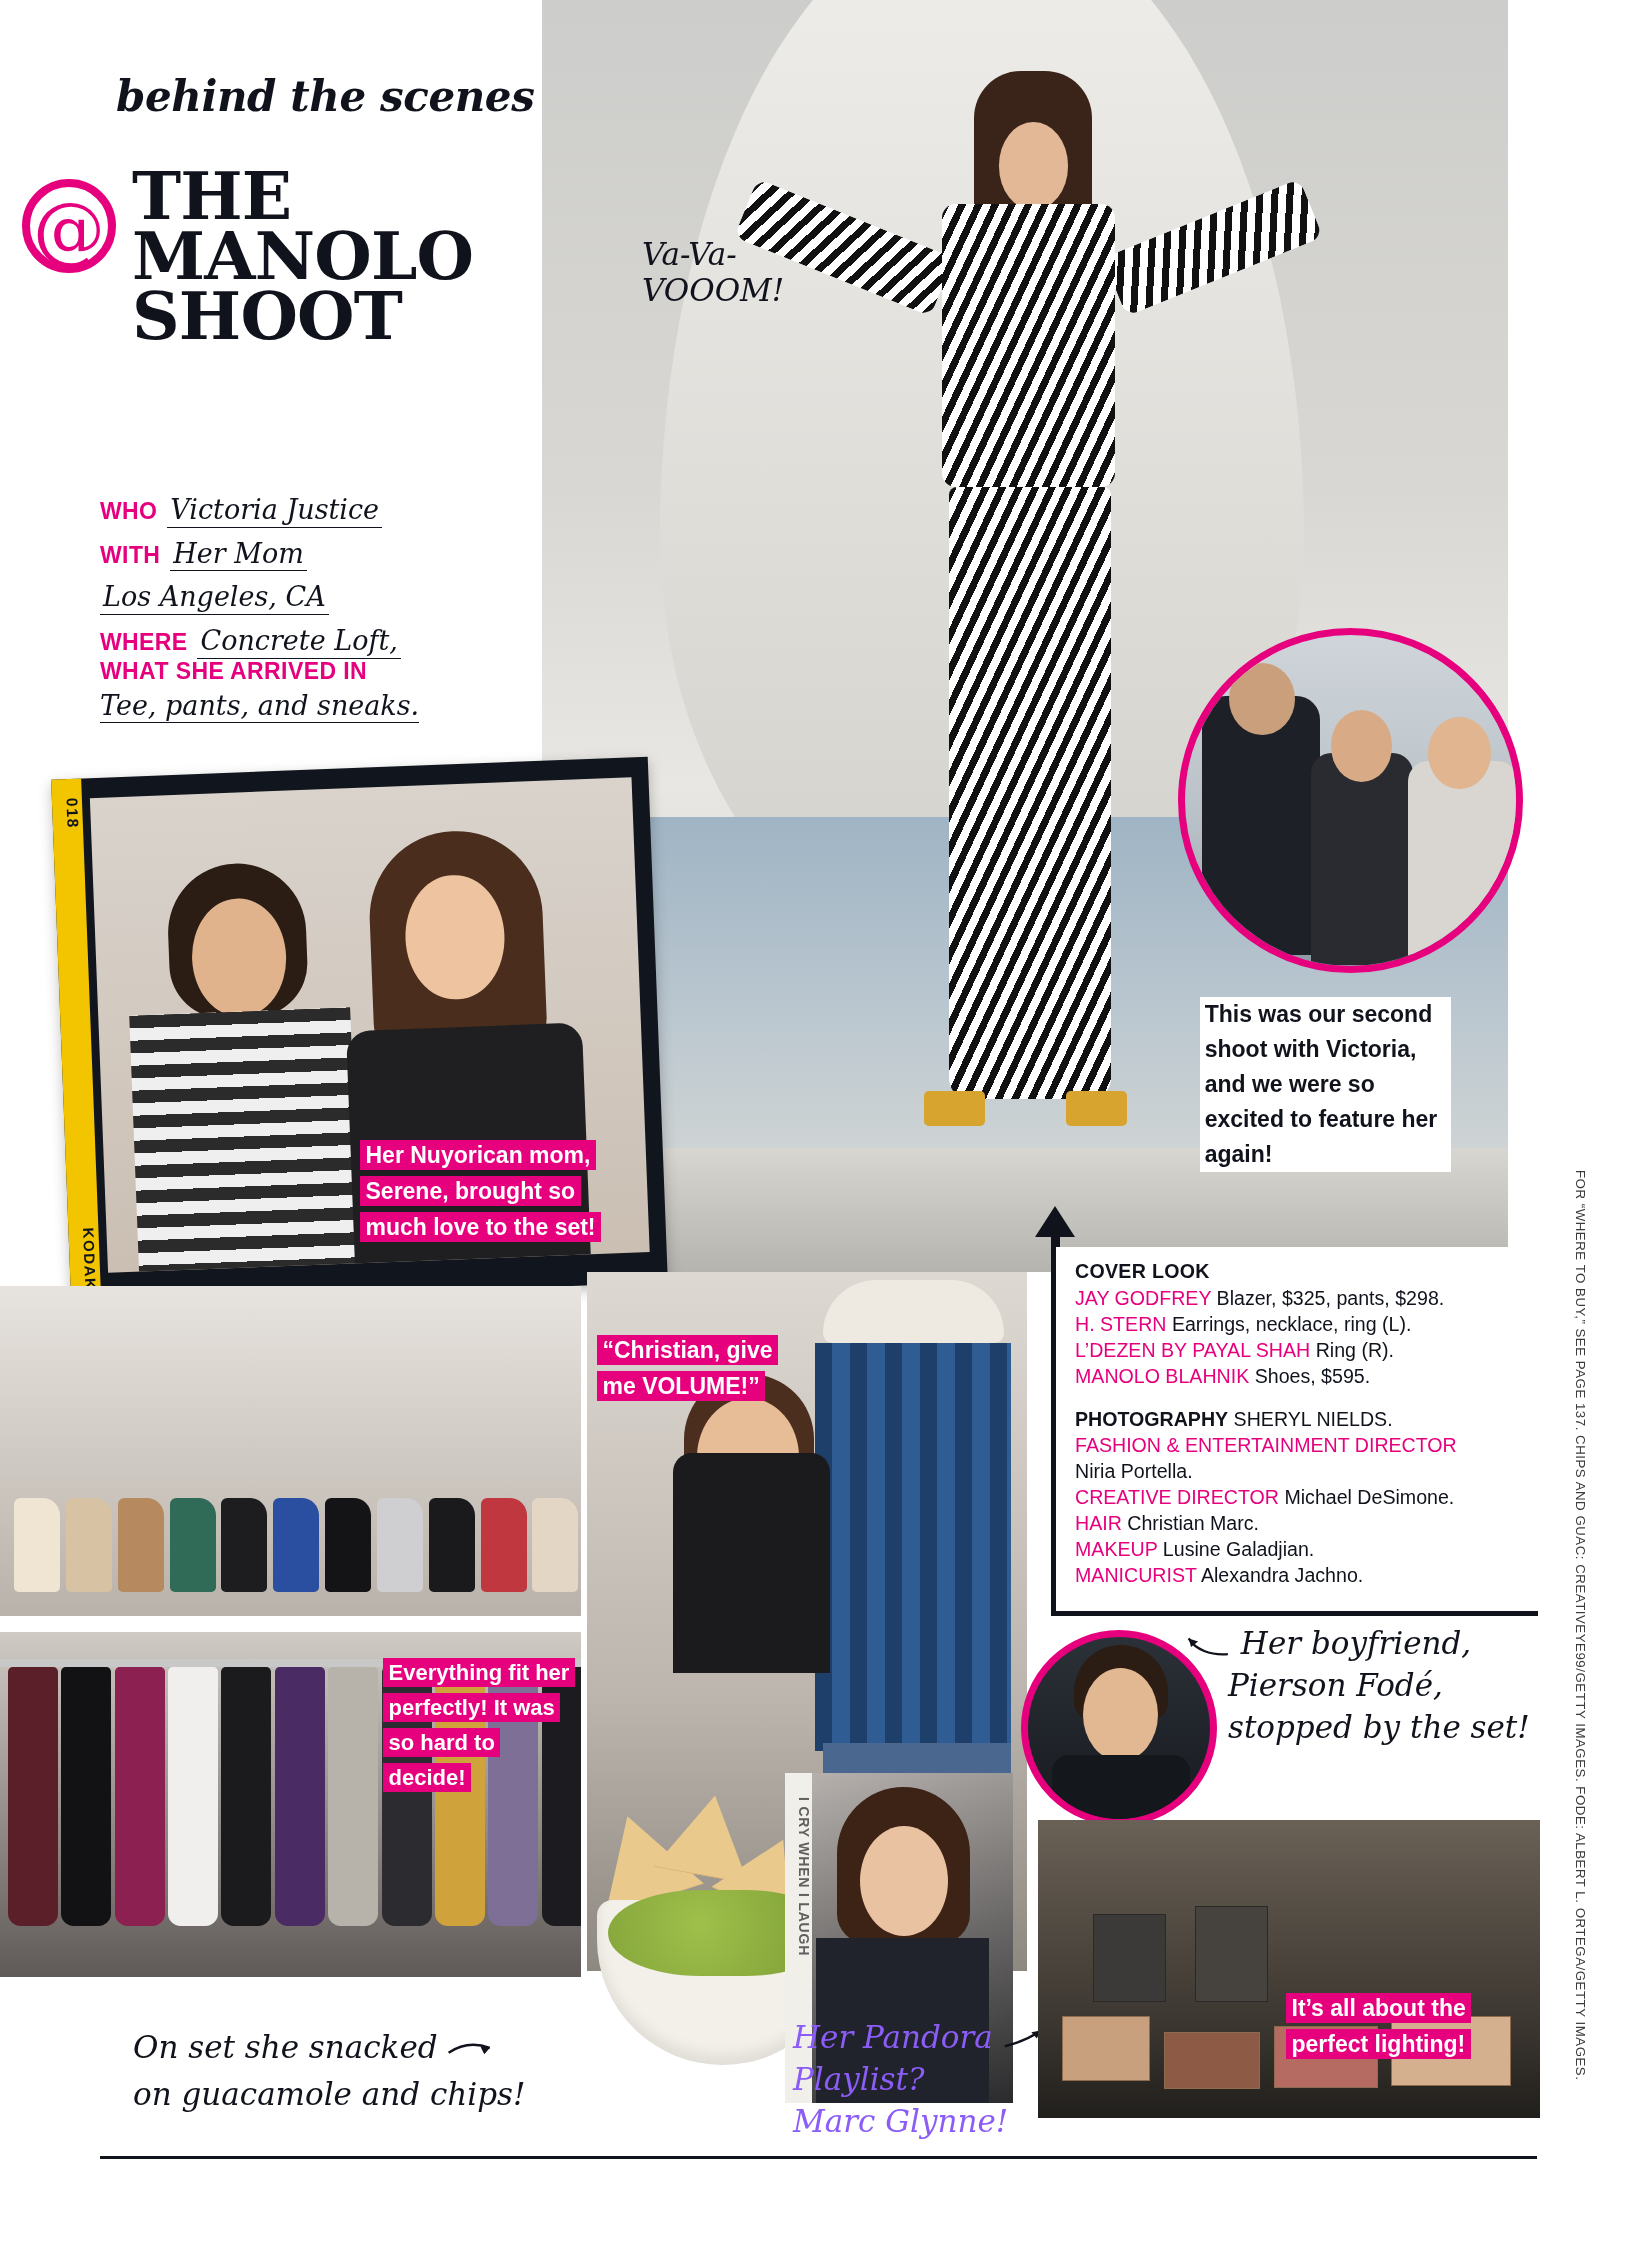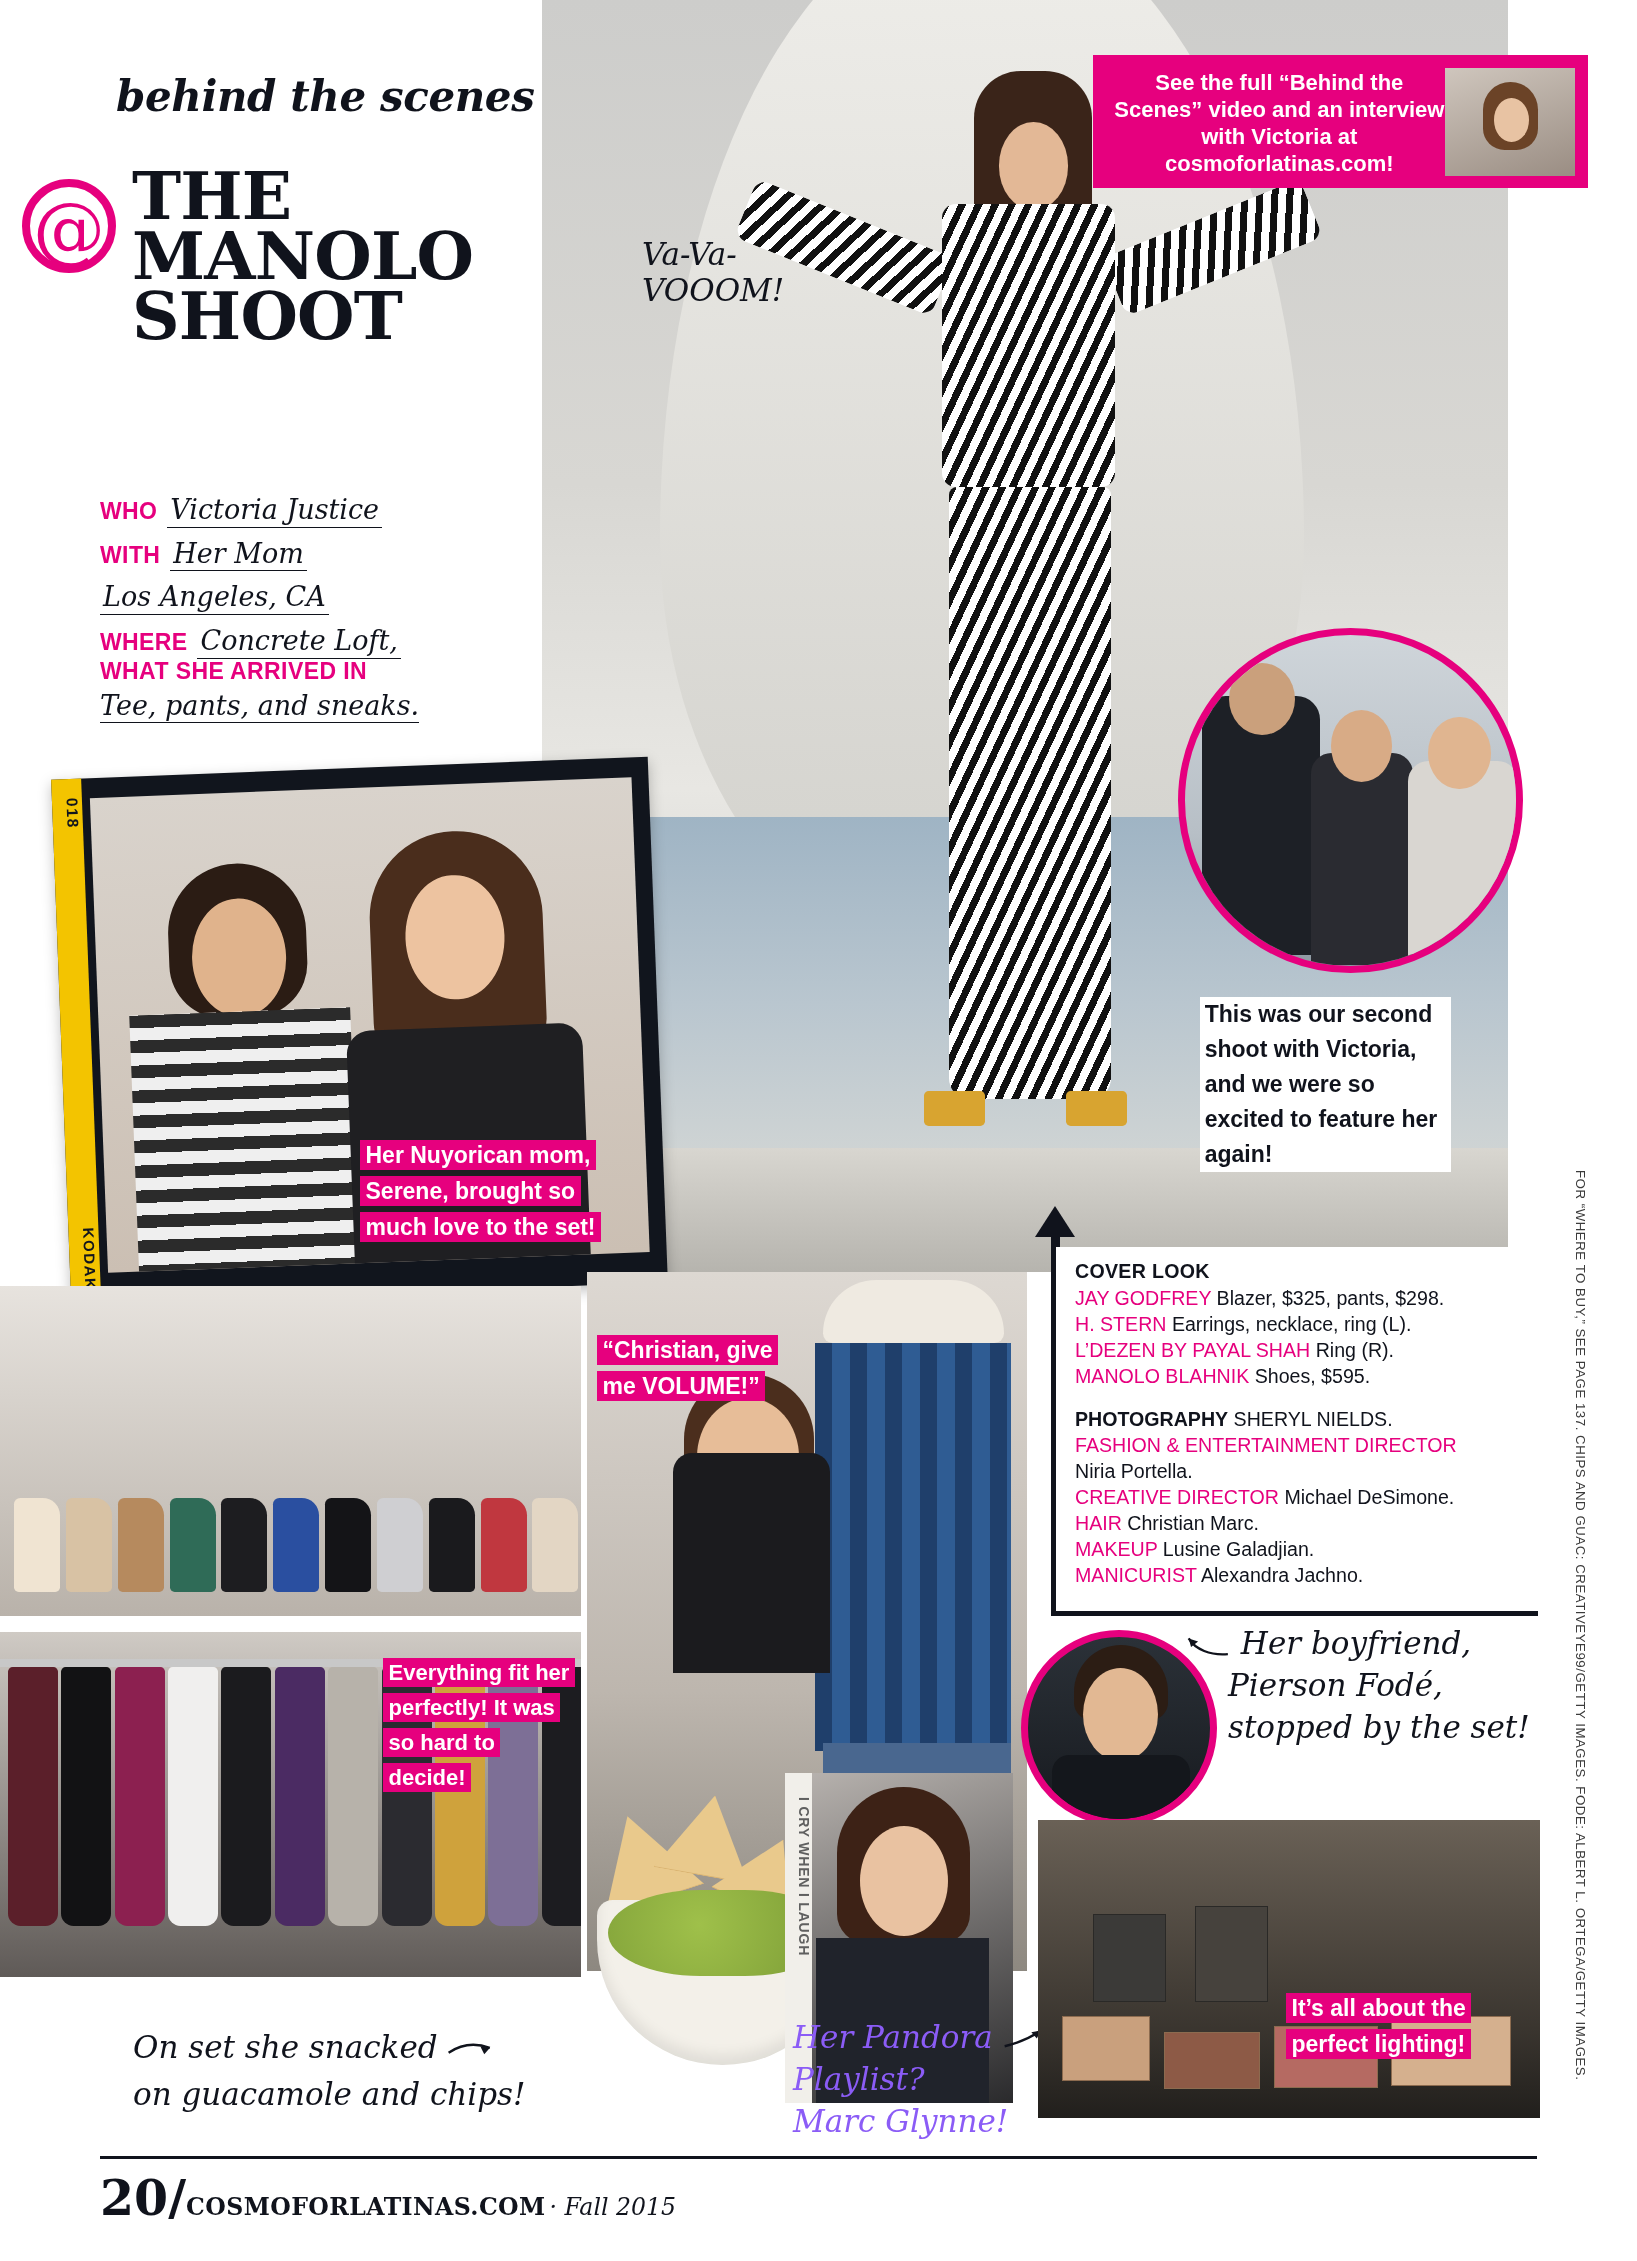--- a/index.html
+++ b/index.html
@@ -548,27 +548,20 @@
       <span class="fact-key">WHERE</span>
       <span class="fact-val">Concrete Loft,</span>
     </div>
   </div>
 
   <div class="what-block">
     <div class="what-head">WHAT SHE ARRIVED IN</div>
     <div class="what-val">Tee, pants, and sneaks.</div>
   </div>
 
-  <div class="promo">
-    <div class="txt">See the full “Behind the Scenes” video and an interview with Victoria at cosmoforlatinas.com!</div>
-    <div class="thumb">
-      <div class="hd"></div>
-      <div class="fc"></div>
-    </div>
-  </div>
 
   <div class="circle-crew">
     <div class="p1"></div>
     <div class="p1h"></div>
     <div class="p2"></div>
     <div class="p2h"></div>
     <div class="p3"></div>
     <div class="p3h"></div>
   </div>
   <div class="crew-caption">
@@ -746,19 +739,15 @@
     <div class="pal" style="left:55px;  top:94px; width:71px;  height:86px; background:#3b3a38; border-color:#2a2927;"></div>
     <div class="pal" style="left:157px; top:86px; width:71px;  height:94px; background:#46423d; border-color:#2a2927;"></div>
   </div>
   <div class="makeup-caption">
     <span>It’s all about the perfect lighting!</span>
   </div>
 
   <div class="side-credit">FOR “WHERE TO BUY,” SEE PAGE 137. CHIPS AND GUAC: CREATIVEYE99/GETTY IMAGES. FODE: ALBERT L. ORTEGA/GETTY IMAGES.</div>
 
   <div class="footer-rule"></div>
-  <div class="folio">
-    <span class="num">20/</span><span class="site">COSMOFORLATINAS.COM</span>
-    <span class="issue">· Fall 2015</span>
-  </div>
 
 </div>
 
 
 </body></html>

